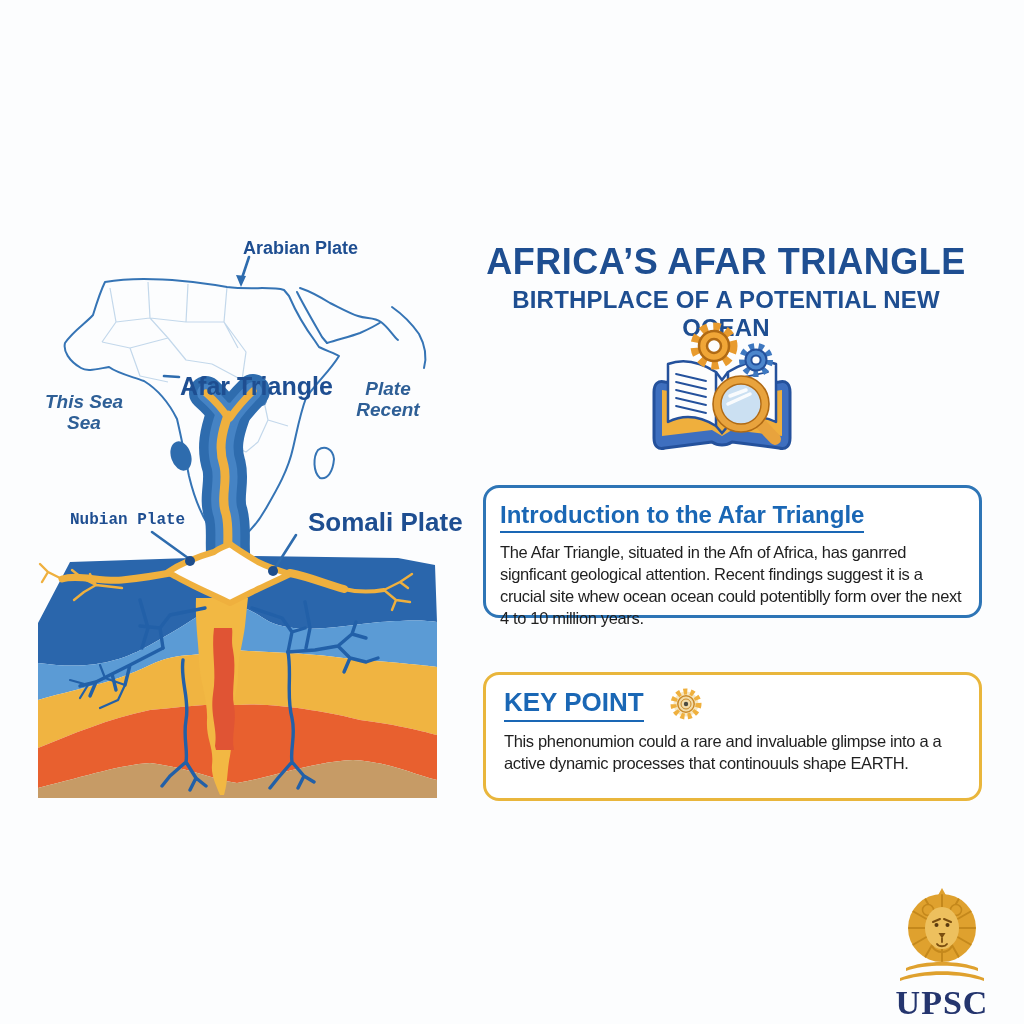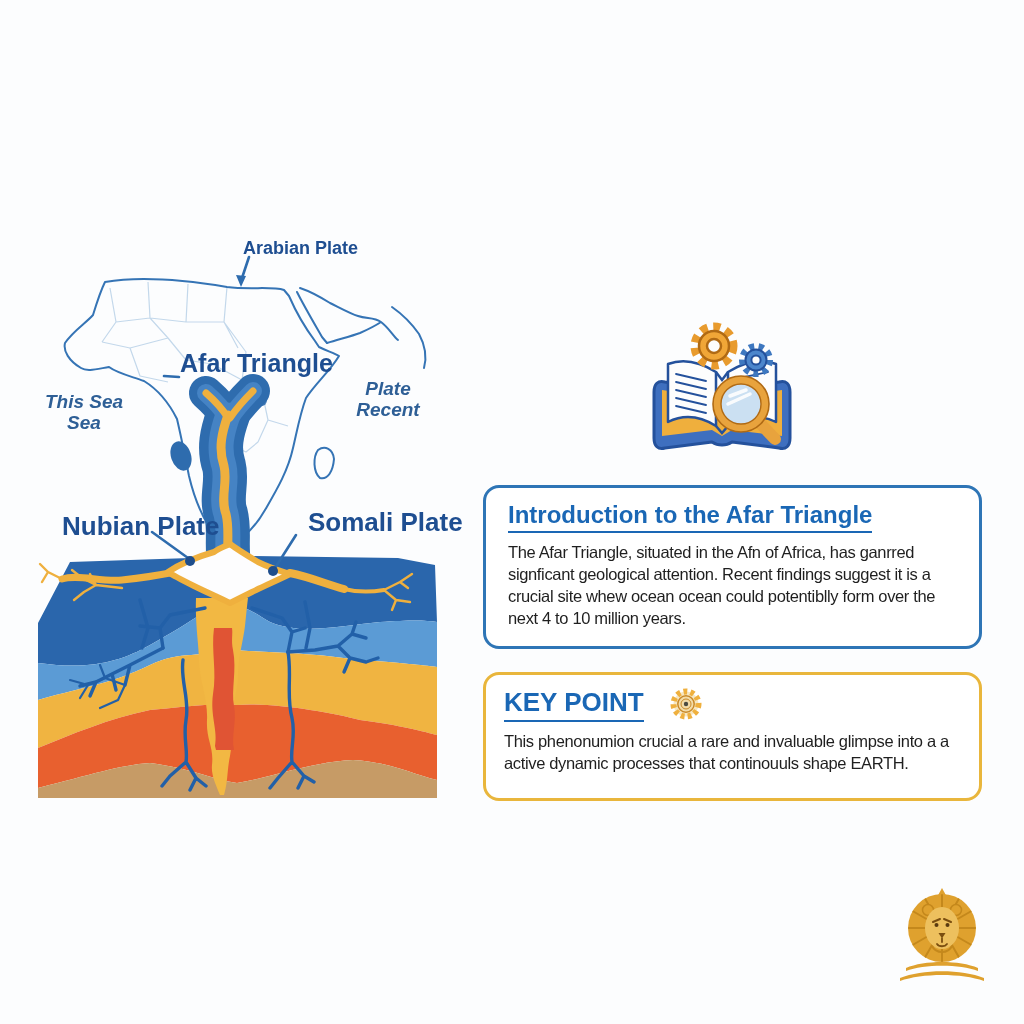--- a/index.html
+++ b/index.html
@@ -15,37 +15,37 @@
   .riftm{fill:none;stroke:var(--rift-mid);stroke-linecap:round;}
   .riftg{fill:none;stroke:var(--gold);stroke-linecap:round;}
   .goldband{fill:none;stroke:var(--gold);stroke-linecap:round;stroke-linejoin:round;}
   .crack{fill:none;stroke:var(--crack-blue);stroke-width:3.4;stroke-linecap:round;stroke-linejoin:round;}
   .crack2{fill:none;stroke:var(--crack-blue);stroke-width:2.2;stroke-linecap:round;stroke-linejoin:round;}
   .goldtwig{fill:none;stroke:var(--gold);stroke-width:2.4;stroke-linecap:round;stroke-linejoin:round;}
   .pointer{fill:none;stroke:var(--rift-dark);stroke-width:2.6;stroke-linecap:round;}
 
   .maplabel{position:absolute;color:var(--navy);font-weight:700;white-space:nowrap;}
   .lbl-arabian{left:243px;top:238px;font-size:18px;}
-  .lbl-afar{left:180px;top:349px;font-size:25px;font-weight:800;}
-  .lbl-nubian{left:62px;top:511px;font-size:26px;}
+  .lbl-afar{left:180px;top:372px;font-size:25px;font-weight:800;}
+  .lbl-nubian{left:70px;top:511px;font-size:16px;font-family:Liberation Mono, monospace;}
   .lbl-somali{left:308px;top:507px;font-size:26px;}
   .sealabel{position:absolute;color:var(--sea-text);font-style:italic;font-weight:600;
             font-size:19px;text-align:center;line-height:1.12;}
   .lbl-gulf{left:42px;top:391px;width:84px;}
   .lbl-indian{left:352px;top:378px;width:72px;}
 
   
   .titleblock{position:absolute;left:465px;top:243px;width:522px;text-align:center;color:var(--navy);}
   .titleblock h1{margin:0;font-size:36px;font-weight:800;letter-spacing:.5px;line-height:1.05;}
   .titleblock h2{margin:5px 0 0;font-size:24px;font-weight:700;letter-spacing:.2px;}
 
   .bookicon{position:absolute;left:648px;top:320px;width:148px;height:140px;}
 
   .box{position:absolute;left:483px;width:499px;box-sizing:border-box;border-radius:16px;background:#fff;}
-  .box-intro{top:485px;height:164px;border:3px solid var(--border-blue);padding:13px 22px 12px;}
+  .box-intro{top:485px;height:133px;border:3px solid var(--border-blue);padding:13px 14px 12px;}
   .box-key{top:672px;height:129px;border:3px solid var(--border-gold);padding:11px 18px 12px;}
   .box-heading{display:inline-block;color:var(--link-blue);font-weight:700;font-size:24px;
                border-bottom:2.5px solid var(--link-blue);padding-bottom:2px;}
   .box-key .box-heading{font-size:26px;font-weight:800;}
   .box p{margin:9px 0 0;color:var(--body-text);font-size:16.5px;line-height:1.33;letter-spacing:-.35px;}
   .keyhead-row{display:flex;align-items:center;gap:24px;}
   .badge{width:36px;height:36px;flex:0 0 auto;}
 
   
   .logo{position:absolute;left:878px;top:886px;width:128px;text-align:center;}
@@ -157,20 +157,24 @@
     <div>This Sea</div>
     <div>Sea</div>
   </div>
   <div class="sealabel lbl-indian">
     <div>Plate</div>
     <div>Recent</div>
   </div>
   <div class="maplabel lbl-nubian">Nubian Plate</div>
   <div class="maplabel lbl-somali">Somali Plate</div>
 
+  <div class="titleblock">
+    <h1>AFRICA’S AFAR TRIANGLE</h1>
+    <h2>BIRTHPLACE OF A POTENTIAL NEW OCEAN</h2>
+  </div>
 
   <svg class="bookicon" viewBox="0 0 148 140" aria-hidden="true">
     <path fill="#3E6FBF" stroke="#24519C" stroke-width="3" stroke-linejoin="round" d="M6,72 C6,64 10,60 17,62 L66,70 L74,76 L82,70 L131,62 C138,60 142,64 142,72 L142,118 C142,126 138,130 131,128
          L84,122 C78,126 70,126 64,122 L17,128 C10,130 6,126 6,118 Z"></path>
     <path fill="#EFAF3D" d="M14,70 L64,77 L74,84 L84,77 L134,70 L134,116 L84,110 L74,116 L64,110 L14,116 Z"></path>
     <path fill="#FDFDFD" stroke="#24519C" stroke-width="2.5" stroke-linejoin="round" d="M20,44 C36,38 52,42 68,52 L68,106 C52,96 36,94 20,102 Z"></path>
     <path fill="#FDFDFD" stroke="#24519C" stroke-width="2.5" stroke-linejoin="round" d="M128,44 C112,38 96,42 80,52 L80,106 C96,96 112,94 128,102 Z"></path>
     <path fill="none" stroke="#24519C" stroke-width="2.5" d="M68,52 L74,60 L80,52 M68,106 L74,113 L80,106"></path>
     <path fill="none" stroke="#24519C" stroke-width="1.8" stroke-linecap="round" d="M28,54 L58,61 M28,62 L58,69 M28,70 L58,77 M28,78 L58,85 M28,86 L58,93 M92,58 L120,52"></path>
     <g>
@@ -200,21 +204,21 @@
   <div class="box box-key">
     <div class="keyhead-row">
       <span class="box-heading">KEY POINT</span>
       <svg class="badge" viewBox="0 0 36 36" aria-hidden="true">
         <circle cx="18" cy="18" r="12.5" fill="#F6E7C3" stroke="var(--gold)" stroke-width="6" stroke-dasharray="3.8 3.2"></circle>
         <circle cx="18" cy="18" r="8.2" fill="#F3DCA8" stroke="#C98A2A" stroke-width="1.5"></circle>
         <circle cx="18" cy="18" r="5" fill="none" stroke="#C98A2A" stroke-width="1"></circle>
         <circle cx="18" cy="18" r="2.2" fill="#4A4A42"></circle>
       </svg>
     </div>
-    <p>This phenonumion crucial a rare and invaluable glimpse into a a active dynamic processes that continouuls shape EARTH.</p>
+    <p>This phenonumion could a rare and invaluable glimpse into a a active dynamic processes that continouuls shape EARTH.</p>
   </div>
 
   <div class="logo">
     <svg class="lion" viewBox="0 0 100 98" aria-hidden="true">
       <path d="M50,2 L44,13 L56,13 Z" fill="var(--lion-gold)"></path>
       <circle cx="50" cy="42" r="34" fill="var(--lion-gold)"></circle>
       <g stroke="var(--lion-line)" stroke-width="2" stroke-linecap="round">
         <line x1="64" y1="42" x2="83" y2="42"></line>
           <line x1="62.1" y1="49" x2="78.6" y2="58.5"></line>
         <line x1="57" y1="54.1" x2="66.5" y2="70.6"></line>
@@ -233,15 +237,16 @@
       <ellipse cx="50" cy="42" rx="17" ry="21" fill="#EDC05E"></ellipse>
       <path d="M41,36 L48,33 M59,36 L52,33" stroke="#7A4E10" stroke-width="2" stroke-linecap="round"></path>
       <circle cx="44.5" cy="39" r="2" fill="#5A3A10"></circle>
         <circle cx="55.5" cy="39" r="2" fill="#5A3A10"></circle>
       <path d="M46.5,47 L53.5,47 L50,52.5 Z" fill="#7A4E10"></path>
       <path d="M50,52.5 L50,56 M45,58 C47,61 53,61 55,58" stroke="#7A4E10" stroke-width="1.8" fill="none" stroke-linecap="round"></path>
       <path d="M40,60 C44,68 56,68 60,60" stroke="var(--lion-line)" stroke-width="2" fill="none"></path>
       <path d="M14,82 C32,74 68,74 86,82 L86,85 C68,78 32,78 14,85 Z" fill="var(--lion-gold)"></path>
       <path d="M8,92 C30,83 70,83 92,92 L92,95 C70,87 30,87 8,95 Z" fill="var(--lion-gold)"></path>
     </svg>
+    <div class="logotext">UPSC</div>
   </div>
 
 </div>
 
 </body></html>

